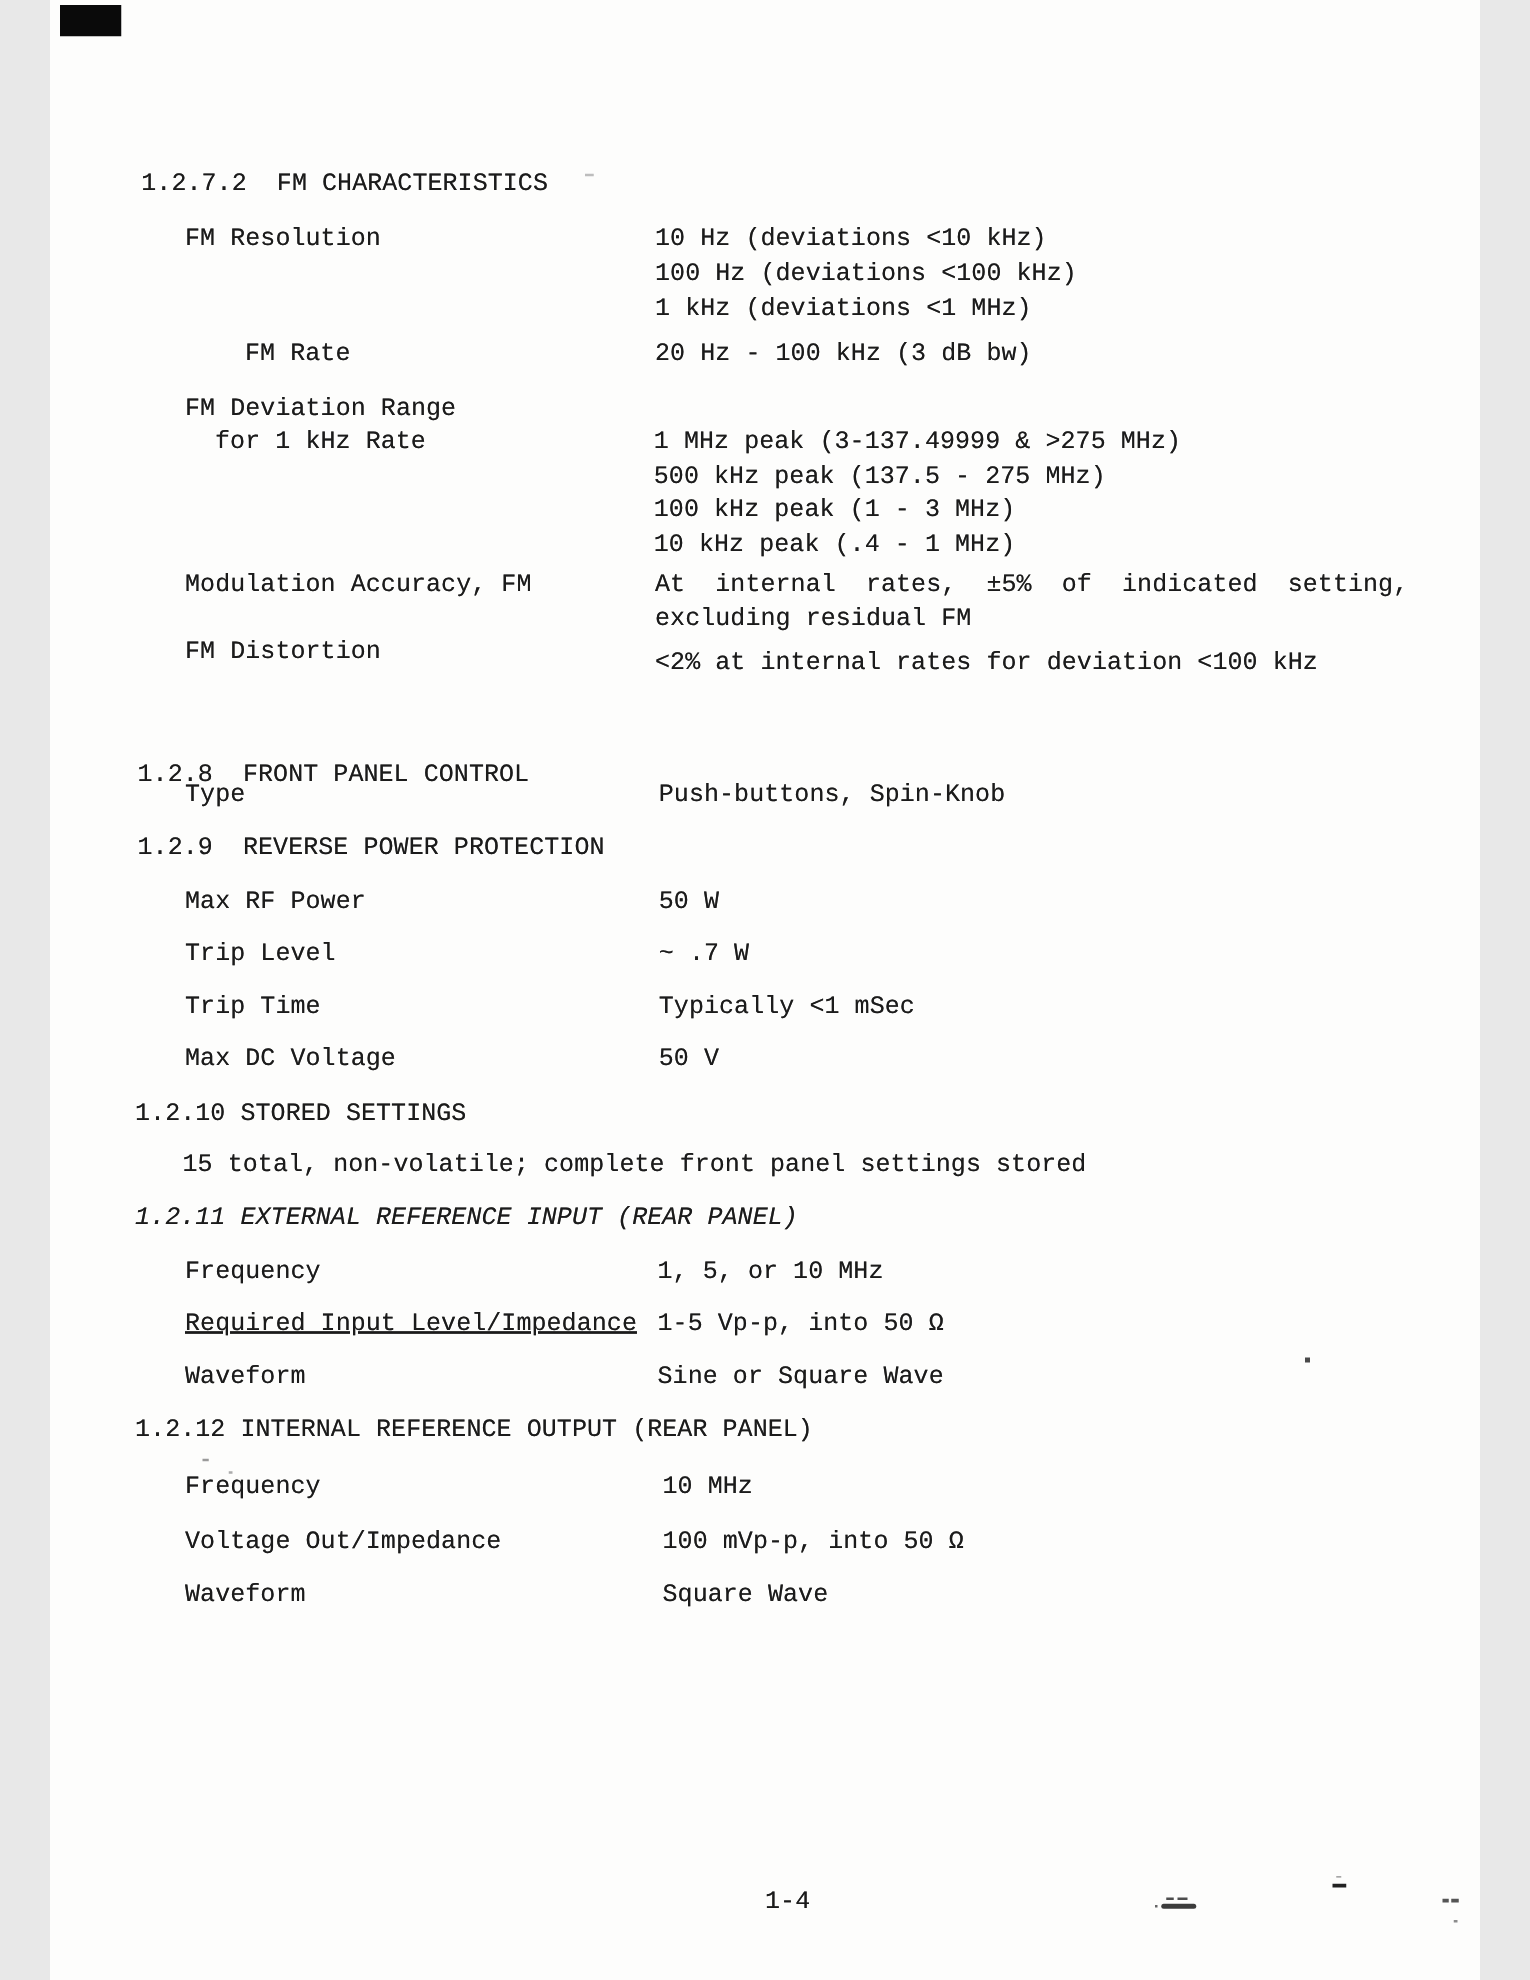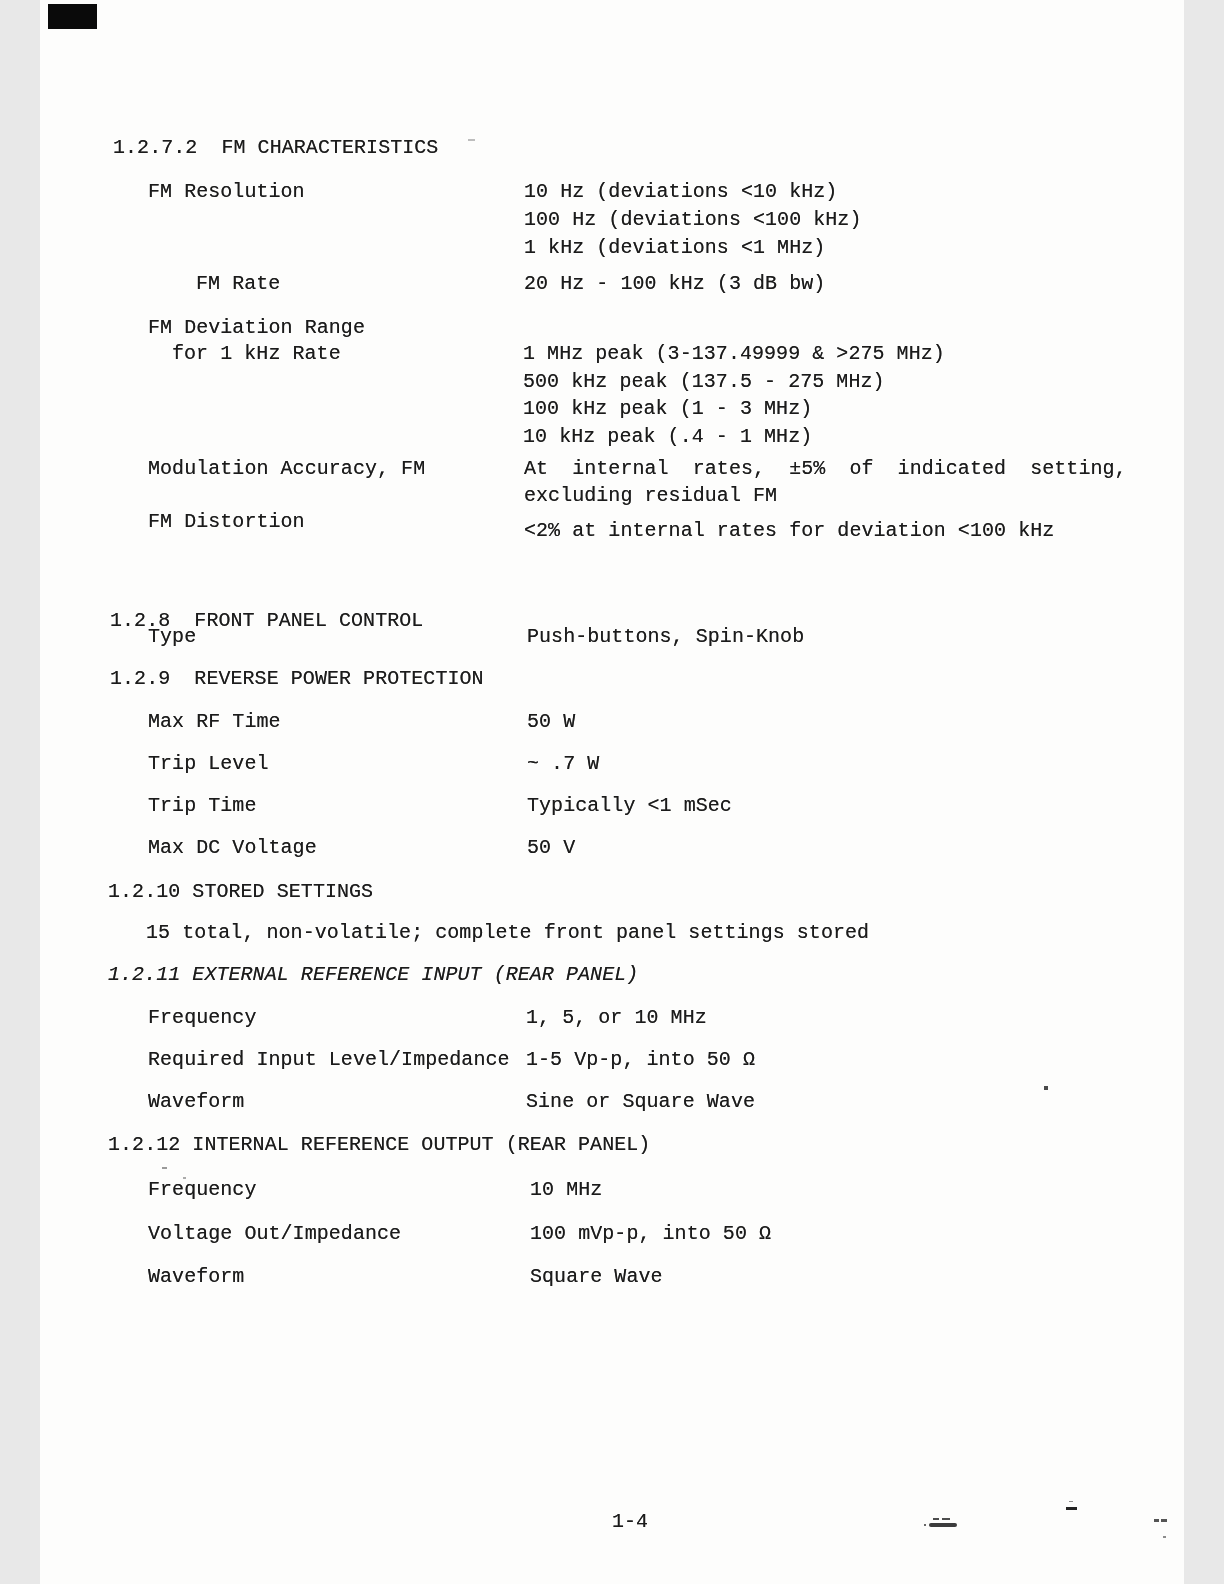--- a/index.html
+++ b/index.html
@@ -52,36 +52,36 @@
   <div class="tl" style="left:484px;top:485px;">excluding residual FM</div>
 
   <div class="tl" style="left:108px;top:498px;margin-top:13px;">FM Distortion</div>
   <div class="tl" style="left:484px;top:520px;">&lt;2% at internal rates for deviation &lt;100 kHz</div>
 
   <div class="tl" style="left:70px;top:610px;">1.2.8  FRONT PANEL CONTROL</div>
   <div class="tl" style="left:108px;top:626px;">Type</div>
   <div class="tl" style="left:487px;top:626px;">Push-buttons, Spin-Knob</div>
 
   <div class="tl" style="left:70px;top:668px;">1.2.9  REVERSE POWER PROTECTION</div>
-  <div class="tl" style="left:108px;top:711px;">Max RF Time</div>
+  <div class="tl" style="left:108px;top:711px;">Max RF Power</div>
   <div class="tl" style="left:487px;top:711px;">50 W</div>
   <div class="tl" style="left:108px;top:753px;">Trip Level</div>
   <div class="tl" style="left:487px;top:753px;">~ .7 W</div>
   <div class="tl" style="left:108px;top:795px;">Trip Time</div>
   <div class="tl" style="left:487px;top:795px;">Typically &lt;1 mSec</div>
   <div class="tl" style="left:108px;top:837px;">Max DC Voltage</div>
   <div class="tl" style="left:487px;top:837px;">50 V</div>
 
   <div class="tl" style="left:68px;top:881px;">1.2.10 STORED SETTINGS</div>
   <div class="tl" style="left:106px;top:922px;">15 total, non-volatile; complete front panel settings stored</div>
 
   <div class="tl" style="left:68px;top:964px;font-style:italic;">1.2.11 EXTERNAL REFERENCE INPUT (REAR PANEL)</div>
   <div class="tl" style="left:108px;top:1007px;">Frequency</div>
   <div class="tl" style="left:486px;top:1007px;">1, 5, or 10 MHz</div>
-  <div class="tl" style="left:108px;top:1049px;">Required Input Level/Impedance</div>
+  <div class="tl" style="left:108px;top:1049px;text-decoration:underline;">Required Input Level/Impedance</div>
   <div class="tl" style="left:486px;top:1049px;">1-5 Vp-p, into 50 Ω</div>
   <div class="tl" style="left:108px;top:1091px;">Waveform</div>
   <div class="tl" style="left:486px;top:1091px;">Sine or Square Wave</div>
   <div class="artifact" style="left:1004px;top:1086px;width:4px;height:4px;background:#4a4a4a;"></div>
 
   <div class="tl" style="left:68px;top:1134px;">1.2.12 INTERNAL REFERENCE OUTPUT (REAR PANEL)</div>
   <div class="artifact" style="left:122px;top:1167px;width:5px;height:2px;background:#9a9a9a;"></div>
   <div class="artifact" style="left:143px;top:1177px;width:3px;height:2px;background:#ababab;"></div>
   <div class="tl" style="left:108px;top:1179px;">Frequency</div>
   <div class="tl" style="left:490px;top:1179px;">10 MHz</div>

